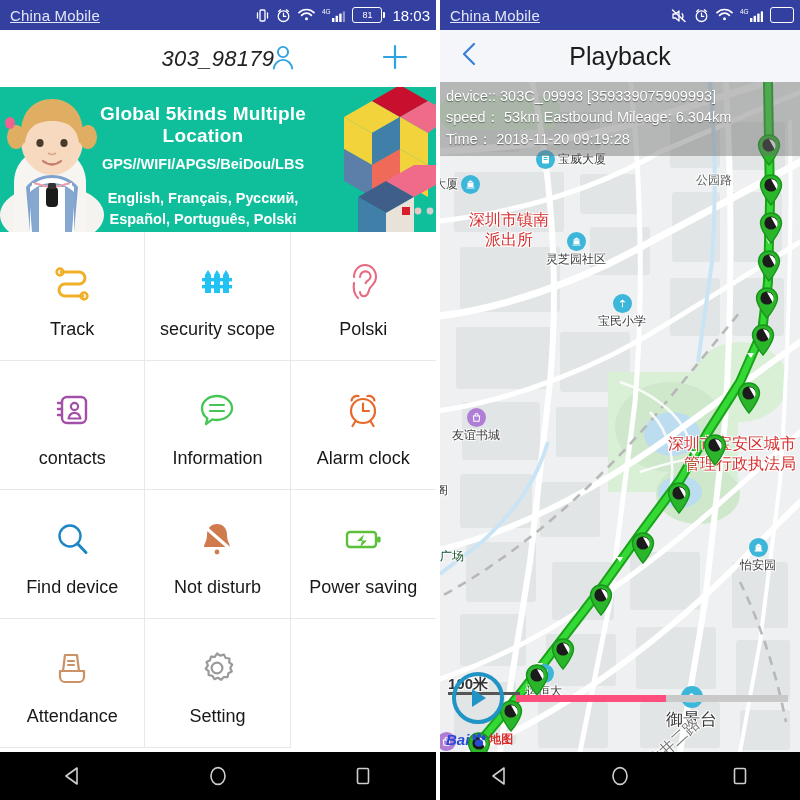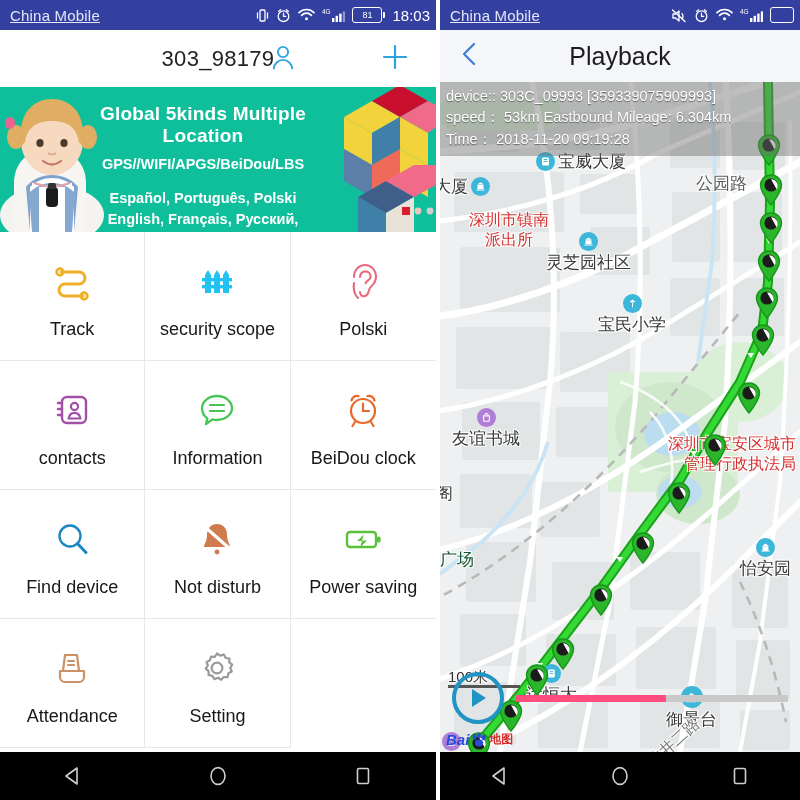--- a/index.html
+++ b/index.html
@@ -21,21 +21,21 @@
   .sb-time{font-size:15px;margin-left:7px;color:#fff;white-space:nowrap;}
   .batt{display:flex;align-items:center;}
   .batt-box{border:1.6px solid #fff;border-radius:3px;width:28px;height:14px;
             display:flex;align-items:center;justify-content:center;}
   .batt-box span{font-size:9px;line-height:1;color:#fff;}
   .batt-tip{width:2px;height:6px;background:#fff;border-radius:0 1px 1px 0;margin-left:1px;}
 
   
   .appbar{height:57px;background:#fff;display:flex;align-items:center;position:relative;}
   .appbar-title{position:absolute;left:0;right:0;text-align:center;font-size:22px;color:#222;
-                letter-spacing:.3px;pointer-events:none;}
+                letter-spacing:.3px;pointer-events:none;font-style:italic;}
   .appbar-user{position:absolute;left:268px;top:50%;transform:translateY(-50%);}
   .appbar-plus{position:absolute;right:26px;top:50%;transform:translateY(-50%);}
 
   
   .banner{height:145px;background:#0fbf9c;position:relative;overflow:hidden;padding-left:40px;}
   .banner-text{position:absolute;left:90px;top:16px;right:120px;color:#fff;text-align:center;}
   .bn-1{font-size:19px;font-weight:600;letter-spacing:.2px;}
   .bn-2{font-size:14.5px;font-weight:600;margin-top:9px;}
   .bn-3{font-size:14.5px;font-weight:600;margin-top:16px;line-height:1.42;}
   .girl{position:absolute;left:-4px;bottom:0;width:112px;height:145px;}
@@ -57,32 +57,32 @@
   .map{position:relative;width:360px;height:670px;background:#eceff1;overflow:hidden;}
   .map svg.mapbase{position:absolute;left:0;top:0;}
   .infobox{position:absolute;left:0;top:0;right:0;padding:4px 4px 6px 6px;
            background:rgba(110,110,110,.45);box-sizing:border-box;z-index:6;}
   .infobox div{color:#fff;font-size:14.5px;line-height:1.47;white-space:nowrap;
                text-shadow:0 1px 1px rgba(0,0,0,.45);}
   .poi{position:absolute;display:flex;align-items:center;gap:3px;white-space:nowrap;z-index:4;}
   .poi-badge{width:19px;height:19px;border-radius:50%;display:flex;align-items:center;
              justify-content:center;flex:0 0 auto;}
   .poi-badge svg{display:block;}
-  .poi-txt{font-size:17px;color:#3a3a3a;text-shadow:-1px -1px 0 #fff,1px -1px 0 #fff,
+  .poi-txt{font-size:12px;color:#3a3a3a;text-shadow:-1px -1px 0 #fff,1px -1px 0 #fff,
            -1px 1px 0 #fff,1px 1px 0 #fff;}
   .poi-red .poi-txt{color:#d83030;font-size:16px;}
   .poi-road .poi-txt{color:#5b5b5b;}
   .marker{position:absolute;width:26px;height:32px;z-index:5;}
   .playbtn{position:absolute;left:12px;bottom:28px;width:52px;height:52px;border-radius:50%;
            border:4px solid #2094c4;box-sizing:border-box;display:flex;align-items:center;
            justify-content:center;z-index:8;background:transparent;}
   .progress{position:absolute;left:76px;bottom:50px;height:7px;width:272px;
             background:#c9c9c9;z-index:8;}
   .progress-fill{height:100%;background:#ff4d7e;}
-  .scalebar{position:absolute;left:8px;bottom:64px;z-index:8;}
+  .scalebar{position:absolute;left:8px;bottom:57px;z-index:8;font-weight:bold;}
   .scale-txt{font-size:15px;color:#333;text-shadow:-1px -1px 0 #fff,1px -1px 0 #fff,
              -1px 1px 0 #fff,1px 1px 0 #fff;}
   .scale-line{height:3px;background:#555;width:72px;margin-top:-2px;}
   .baidu{position:absolute;left:6px;bottom:4px;z-index:8;display:flex;align-items:center;gap:2px;}
   .baidu-bai{font-size:15px;font-weight:700;color:#2a4bd7;font-style:italic;}
   .baidu-dt{font-size:12px;color:#d92b2b;font-weight:700;}
 
   
   .navrow{display:flex;width:800px;height:48px;}
   .androidnav{height:48px;background:#000;display:flex;align-items:center;
@@ -180,22 +180,22 @@
         <path d="M47 74q9 7 18 0" stroke="#c87b6a" stroke-width="2.2" fill="none" stroke-linecap="round"></path>
         <path d="M38 96q18 7 36 0" stroke="#e8a0a8" stroke-width="2.4" fill="none"></path>
         <rect x="50" y="100" width="12" height="20" rx="4" fill="#1b1b1b"></rect>
         <rect x="52" y="96" width="8" height="6" rx="2" fill="#333"></rect>
       </svg>
 
       <div class="banner-text">
         <div class="bn-1">Global 5kinds Multiple Location</div>
         <div class="bn-2">GPS//WIFI/APGS/BeiDou/LBS</div>
         <div class="bn-3">
+          <div>English, Français, Русский,</div>
           <div>Español, Português, Polski</div>
-          <div>English, Français, Русский,</div>
         </div>
       </div>
 
       <svg class="cubes" viewBox="0 0 128 145">
         <g>
           <polygon points="36,30 64,14 92,30 64,46" fill="#f2d33c"></polygon>
           <polygon points="64,14 92,30 120,14 92,-2" fill="#c8102e"></polygon>
           <polygon points="92,30 120,14 128,18 128,40 120,46" fill="#f06a8a"></polygon>
           <polygon points="36,30 64,46 64,78 36,62" fill="#f2d33c"></polygon>
           <polygon points="64,46 92,30 92,62 64,78" fill="#3f7fa8"></polygon>
@@ -278,21 +278,21 @@
 
       <div class="cell">
         <span class="cell-icon">
           <svg width="48" height="48" viewBox="0 0 48 48" fill="none" stroke="#e8692a" stroke-width="2.2">
               <circle cx="24" cy="25" r="12"></circle>
               <path d="M24 17.5V25h6" stroke-linecap="round"></path>
               <path d="M12.5 14.5a5.5 5.5 0 0 1 7-4.4M35.5 14.5a5.5 5.5 0 0 0-7-4.4" stroke-linecap="round"></path>
               <path d="M16 36l-2.5 4M32 36l2.5 4" stroke-linecap="round"></path>
             </svg>
         </span>
-        <span class="cell-label">BeiDou clock</span>
+        <span class="cell-label">Alarm clock</span>
       </div>
 
       <div class="cell">
         <span class="cell-icon">
           <svg width="48" height="48" viewBox="0 0 48 48" fill="none" stroke="#1a87c4" stroke-width="2.4">
               <circle cx="22" cy="21" r="10.5"></circle>
               <path d="M29.6 28.8 38 37.5" stroke-linecap="round" stroke-width="3"></path>
             </svg>
         </span>
         <span class="cell-label">Find device</span>

